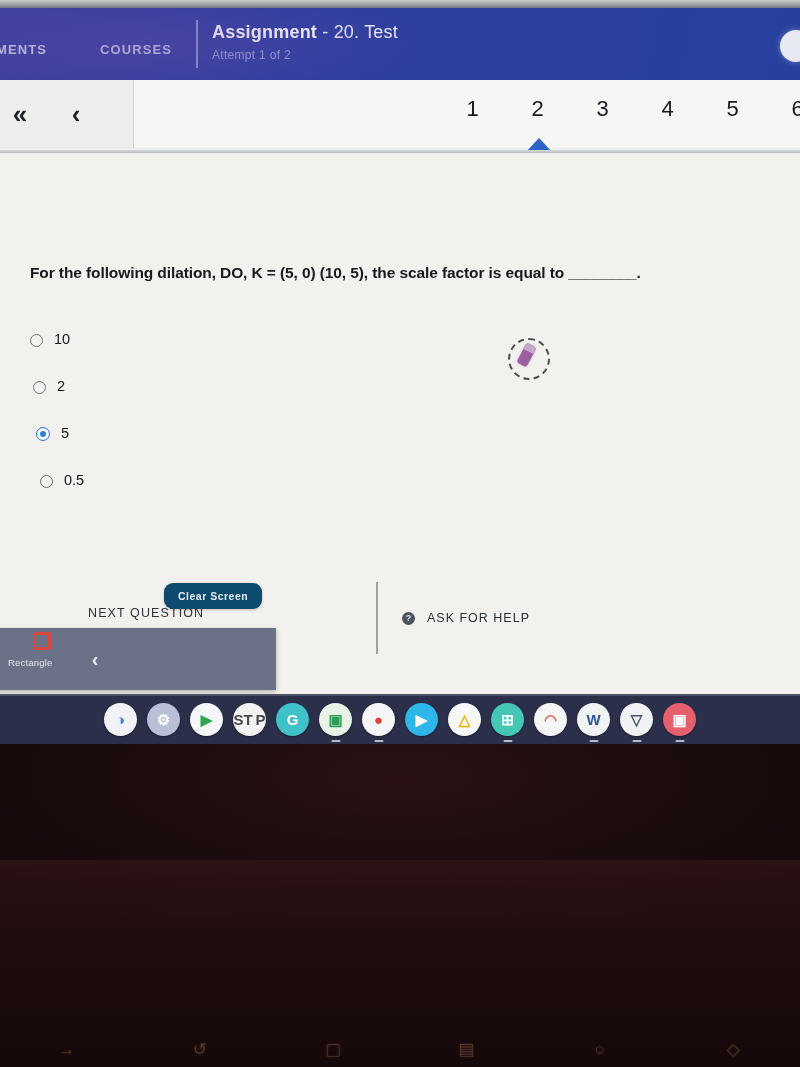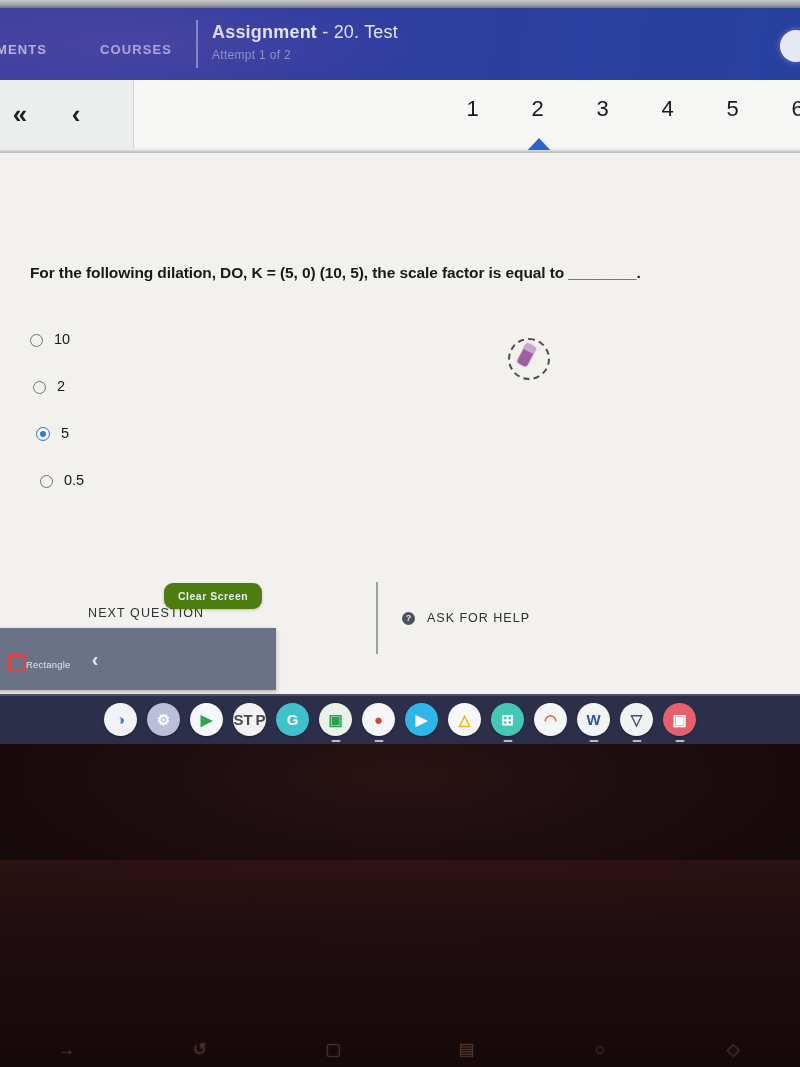--- a/index.html
+++ b/index.html
@@ -162,21 +162,21 @@
   }
 
   
   .next-question {
     position: absolute; left: 88px; top: 606px;
     font-size: 12.5px; letter-spacing: 1.1px; color: #2e3235; font-weight: 500;
   }
   .clear-screen {
     position: absolute; left: 164px; top: 583px;
     padding: 7px 14px; border-radius: 9px;
-    background: #4d7c0f; color: #e9ecf5;
+    background: #0c4a6e; color: #e9ecf5;
     font-size: 10.5px; letter-spacing: .5px; font-weight: 600;
     box-shadow: 0 1px 3px rgba(0,0,0,0.22);
   }
   .vdivider {
     position: absolute; left: 376px; top: 582px; width: 2px; height: 72px;
     background: #9ba0a2;
   }
   .ask-help {
     position: absolute; left: 402px; top: 611px;
     display: flex; align-items: center; gap: 12px;
@@ -192,22 +192,21 @@
 
   
   .tool-dock {
     position: absolute; left: -60px; top: 628px; width: 336px; height: 62px;
     background: #6b7187;
     display: flex; align-items: stretch;
     box-shadow: 0 2px 5px rgba(0,0,0,0.25);
   }
   .tool {
     width: 68px; position: relative;
-    display: flex; flex-direction: row; align-items: center; justify-content: flex-start;
-    padding-top: 8px;
+    display: flex; flex-direction: column; justify-content: flex-start;
   }
   .tool.active { background: #1b1b1d; }
   .tool.active::after {
     content: ""; position: absolute; left: 0; bottom: 0; width: 100%; height: 3px;
     background: #33c7d6;
   }
   .tool-glyph { height: 26px; display: flex; align-items: center; justify-content: center; }
   .tool-name {
     font-size: 9.5px; color: #e4e7ee; margin-top: 3px; letter-spacing: .2px;
   }

